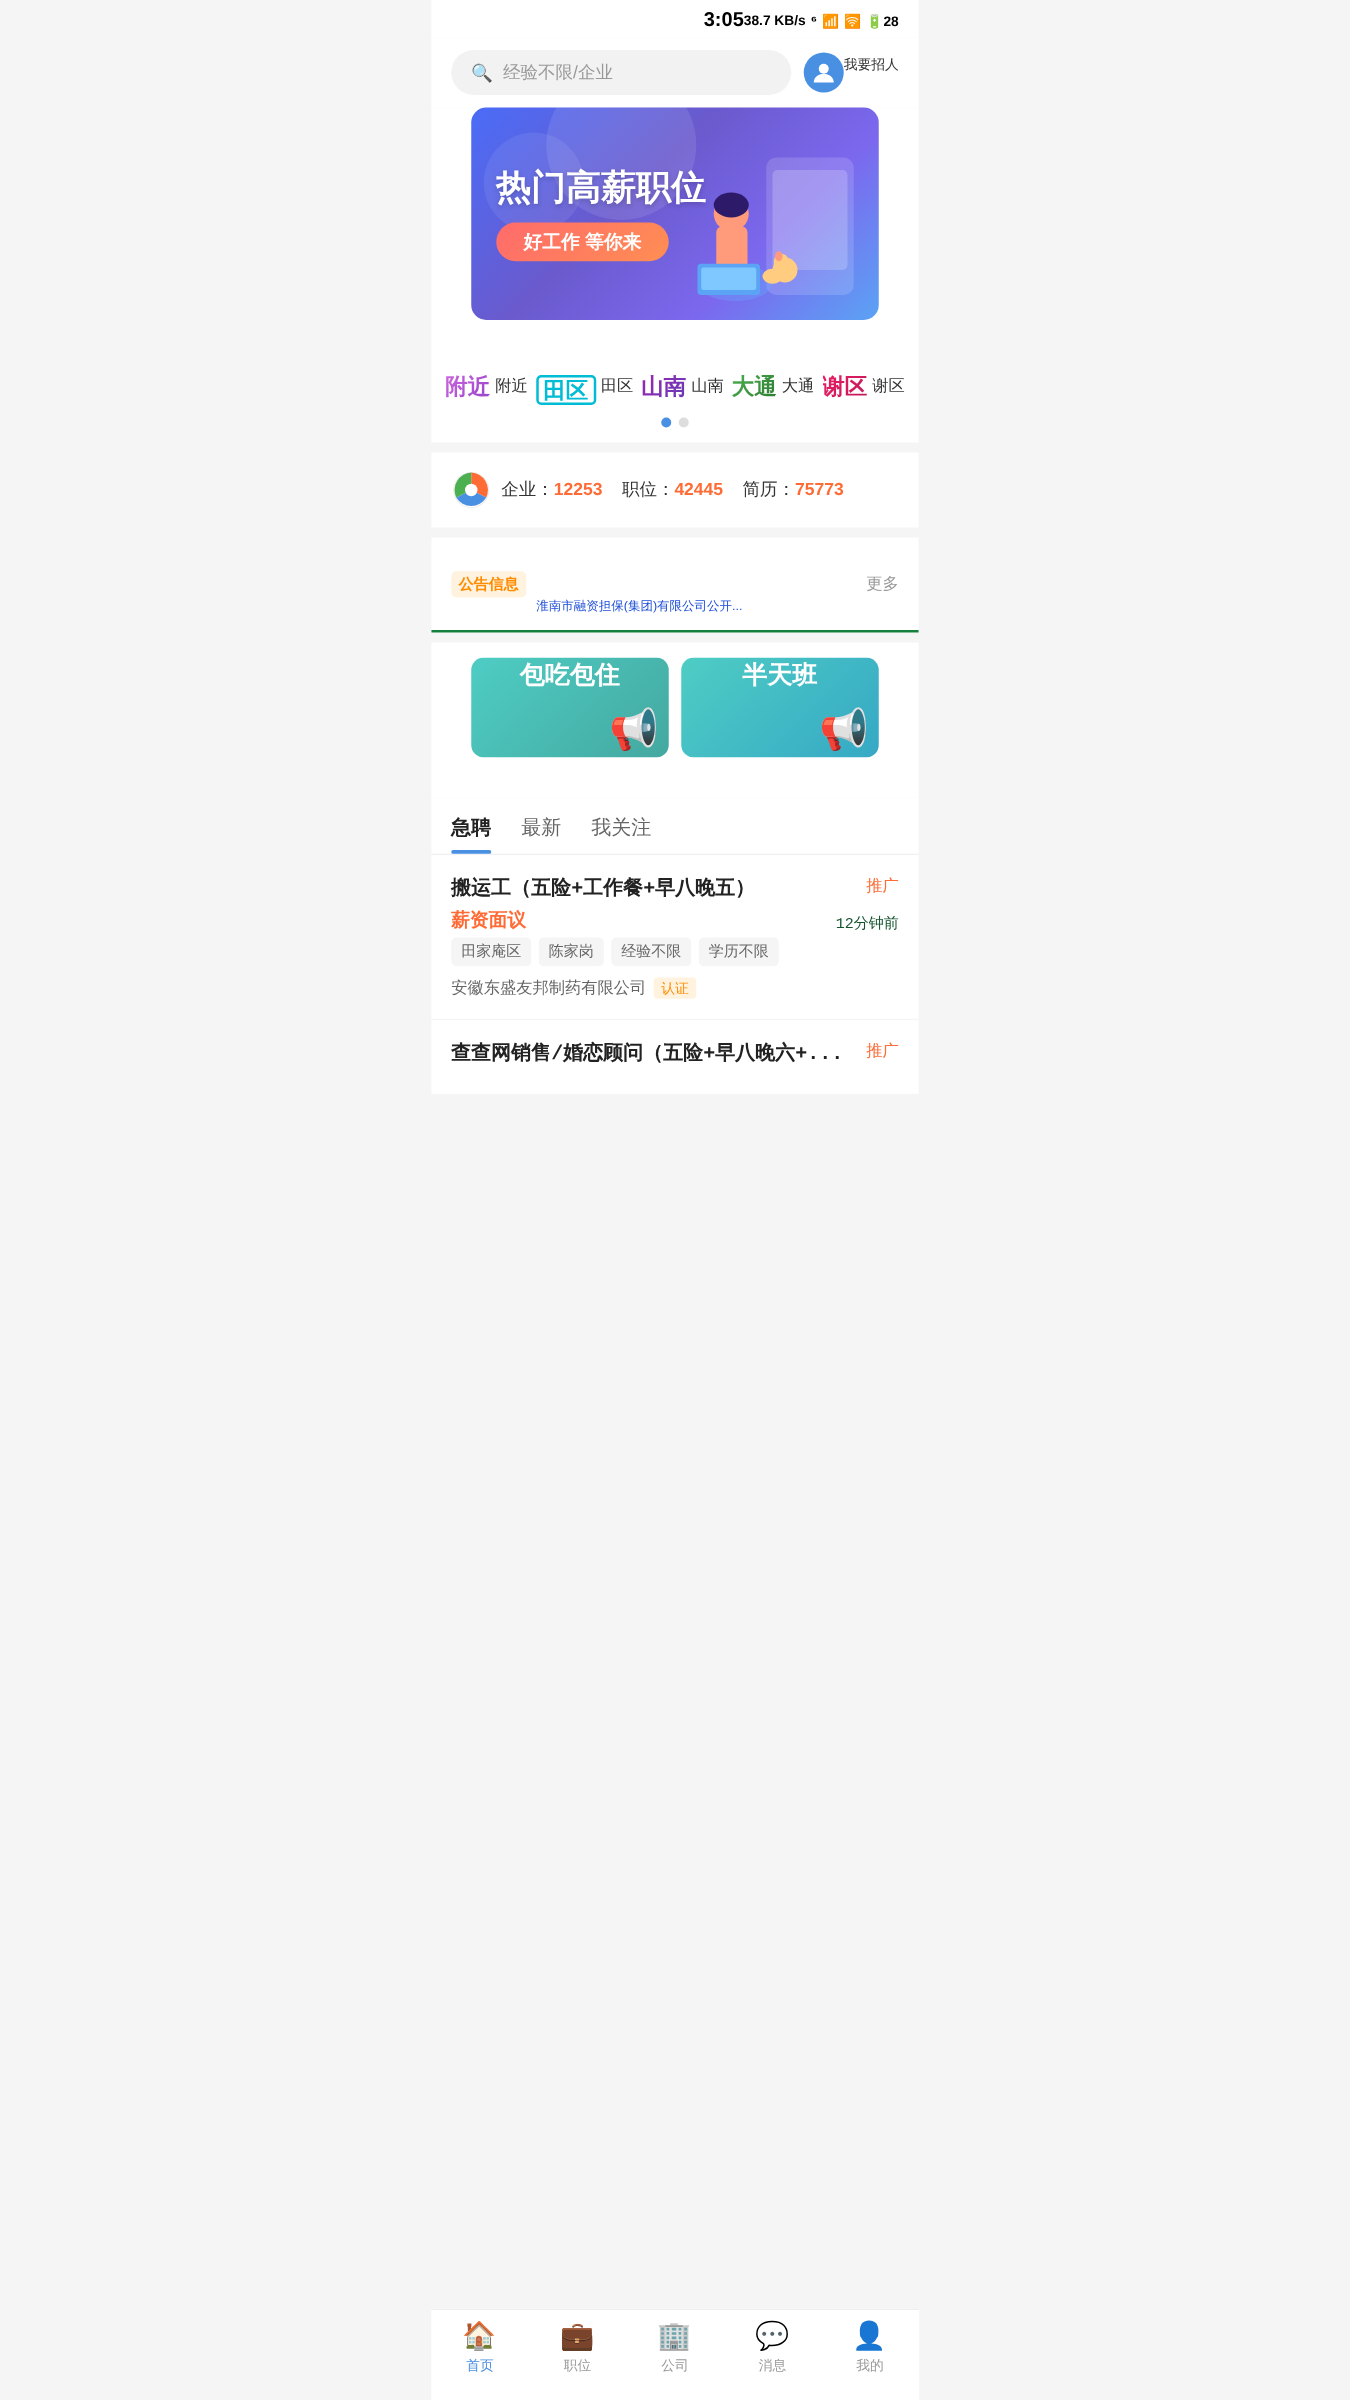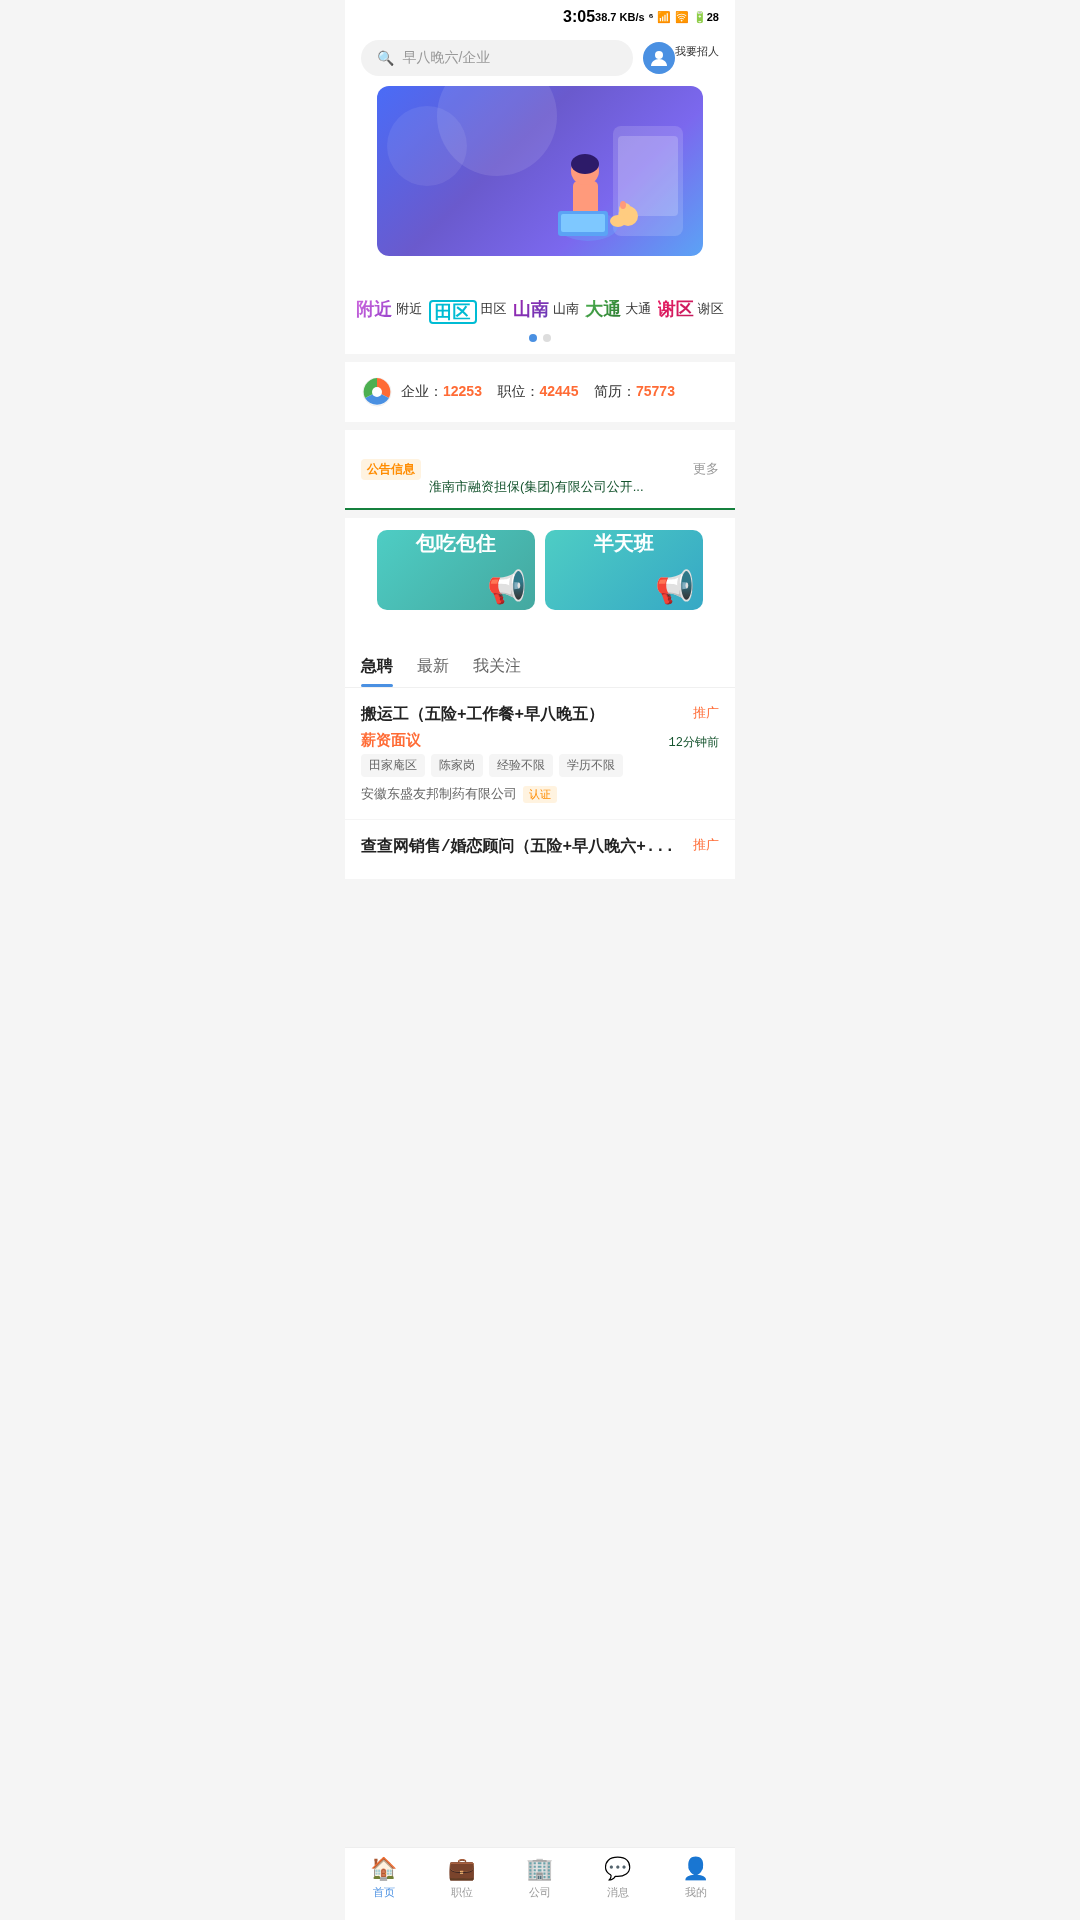--- a/index.html
+++ b/index.html
@@ -178,21 +178,21 @@
     }
     .announce-tag {
       background: #fff3e0;
       color: #ff8c00;
       font-size: 12px;
       font-weight: 700;
       padding: 2px 6px;
       border-radius: 4px;
       white-space: nowrap;
     }
-    .announce-text { font-size: 13px; color: #14532d; flex: 1; overflow: hidden; text-overflow: ellipsis; white-space: nowrap; margin-top: 36px; }
+    .announce-text { font-size: 10px; color: #1d4ed8; flex: 1; overflow: hidden; text-overflow: ellipsis; white-space: nowrap; margin-top: 36px; }
     .announce-more { font-size: 13px; color: #999; white-space: nowrap; }
 
     
     .banner-cards {
       display: flex;
       gap: 10px;
       padding: 0 16px;
       margin-bottom: 16px;
       overflow: hidden;
     }
@@ -364,37 +364,41 @@
     <span>⁶</span>
     <span>📶</span>
     <span>🛜</span>
     <span>🔋<span>28</span></span>
   </div>
 </div>
 
 <div class="search-bar">
   <div class="search-input-wrap">
     <span>🔍</span>
-    <span style="color:#999; font-size:14px;">早八晚六/企业</span>
+    <span style="color:#999; font-size:14px;">经验不限/企业</span>
   </div>
   <div class="recruit-btn">
     <div class="recruit-icon">
       <svg width="20" height="20" viewBox="0 0 20 20" fill="none">
         <circle cx="10" cy="7" r="4" fill="white"></circle>
         <path d="M2 18c0-4 3.6-7 8-7s8 3 8 7" fill="white"></path>
       </svg>
     </div>
     <span class="recruit-btn-label">我要招人</span>
   </div>
 </div>
 
 <div style="padding: 0 16px 12px; background:#fff;">
   <div class="banner">
     <div class="banner-circle1"></div>
     <div class="banner-circle2"></div>
+    <div class="banner-left">
+      <div class="banner-title">热门高薪职位</div>
+      <div class="banner-sub">好工作 等你来</div>
+    </div>
 
     <div class="banner-person">
       <svg width="160" height="150" viewBox="0 0 160 150" fill="none" xmlns="http://www.w3.org/2000/svg">
 
         <rect x="80" y="20" width="70" height="110" rx="8" fill="rgba(255,255,255,0.15)"></rect>
         <rect x="85" y="30" width="60" height="80" rx="4" fill="rgba(255,255,255,0.2)"></rect>
 
         <ellipse cx="55" cy="120" rx="30" ry="15" fill="rgba(100,180,255,0.3)"></ellipse>
         <rect x="40" y="75" width="25" height="45" rx="5" fill="#ff9a7b"></rect>
         <circle cx="52" cy="65" r="14" fill="#ff9a7b"></circle>

